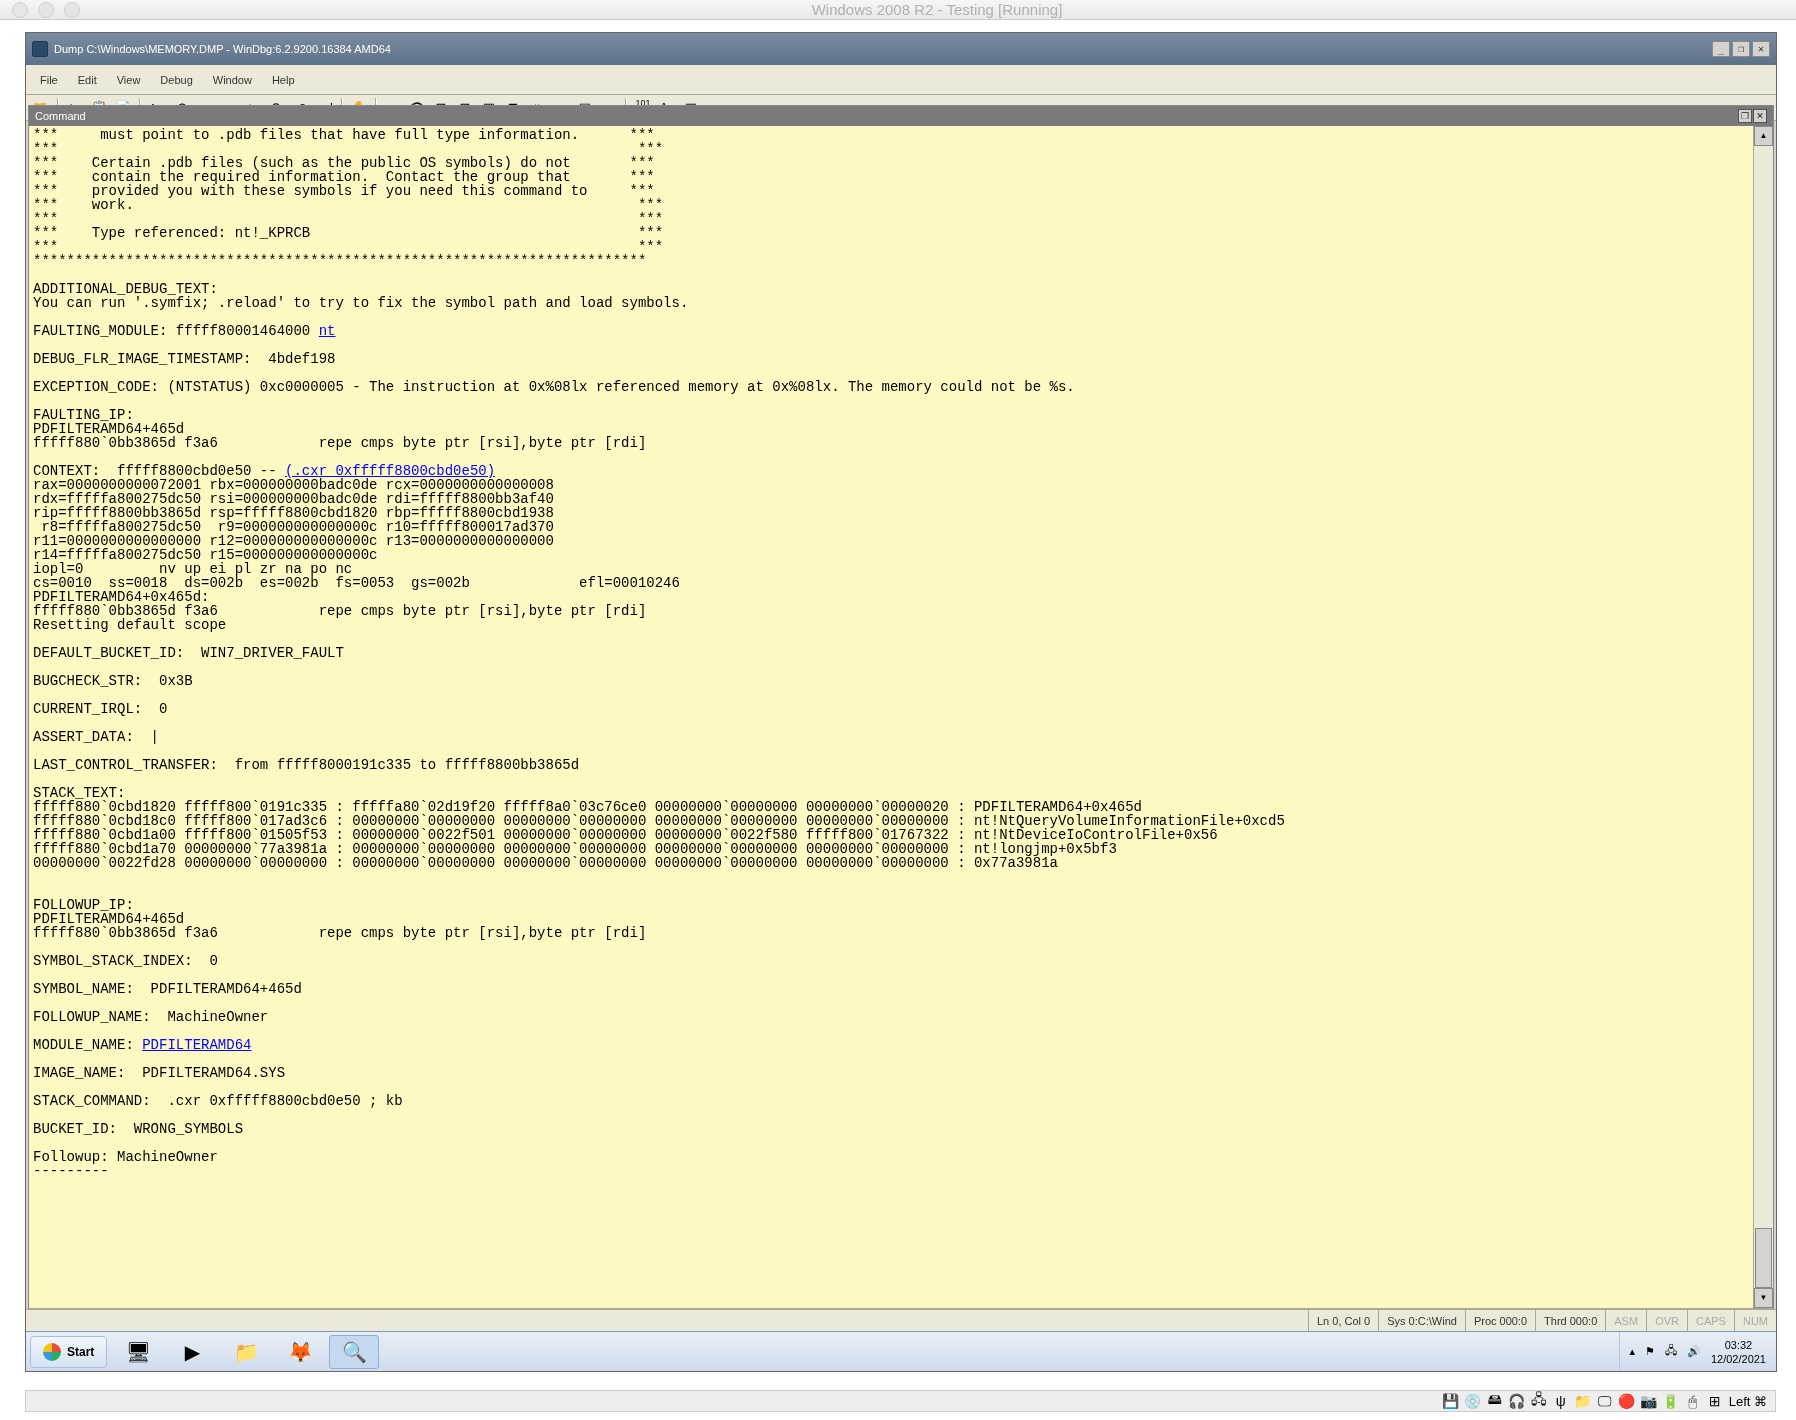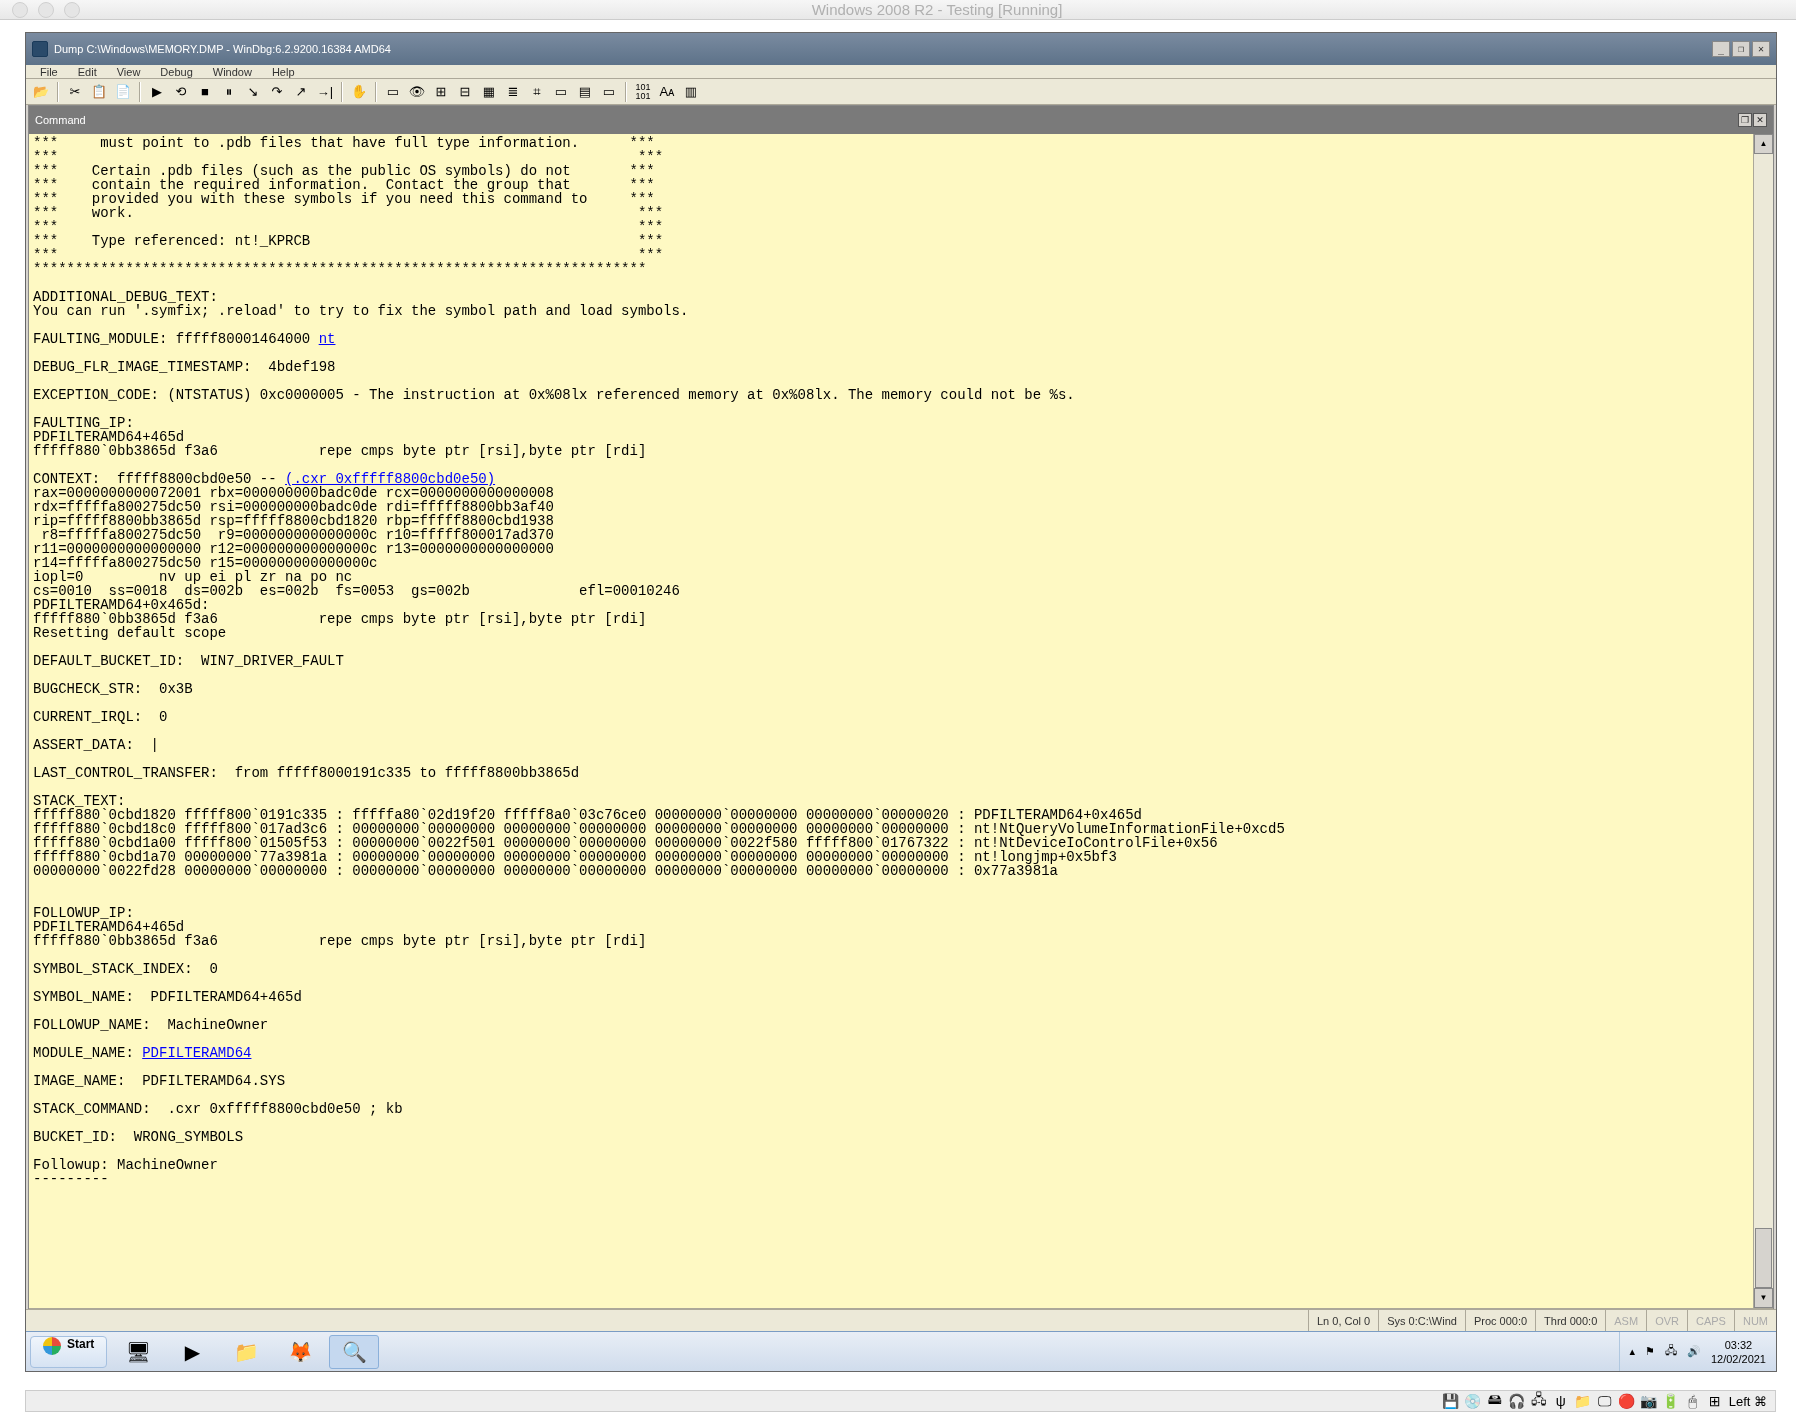--- a/index.html
+++ b/index.html
@@ -12,49 +12,49 @@
 
 .vm-wrap { position: absolute; left: 25px; top: 32px; width: 1752px; height: 1340px; background: #3b6ea5; border: 1px solid #666; }
 
 .windbg-window { position: absolute; left: 0; top: 0; right: 0; bottom: 40px; background: #d6d3ce; }
 
 .windbg-titlebar { height: 32px; background: linear-gradient(#7a8ba0,#5d7289); color: #fff; display: flex; align-items: center; padding: 16px 6px; font-size: 11px; }
 .windbg-title-icon { width: 16px; height: 16px; background: #2a4a6a; margin-right: 6px; border: 1px solid #1a3a5a; border-radius: 2px; }
 .windbg-wincontrols { margin-left: auto; display: flex; gap: 2px; }
 .windbg-winbtn { width: 18px; height: 16px; background: #d6d3ce; border: 1px solid #888; font-size: 10px; text-align: center; line-height: 14px; color: #333; font-family: 'Marlett', monospace; cursor: pointer; }
 
-.menu-bar { height: 14px; background: #ece9d8; display: flex; align-items: center; padding: 0 4px; border-bottom: 1px solid #aca899; }
+.menu-bar { height: 30px; background: #ece9d8; display: flex; align-items: center; padding: 0 4px; border-bottom: 1px solid #aca899; }
 .menu-item { padding: 2px 10px; font-size: 11px; color: #333; cursor: pointer; }
 
 .toolbar { height: 26px; background: #ece9d8; display: flex; align-items: center; padding: 2px 4px; gap: 2px; border-bottom: 1px solid #aca899; }
 .tbtn { width: 22px; height: 22px; border: 1px solid transparent; background: transparent; display: flex; align-items: center; justify-content: center; font-size: 13px; cursor: pointer; }
 .tsep { width: 2px; height: 20px; border-left: 1px solid #aca899; border-right: 1px solid #fff; margin: 0 3px; }
 
 .cmd-panel { position: absolute; left: 2px; right: 2px; top: 72px; bottom: 2px; border: 1px solid #888; display: flex; flex-direction: column; }
-.cmd-header { height: 28px; background: #7a7a7a; color: #fff; font-size: 11px; padding: 2px 6px; display: flex; align-items: center; }
+.cmd-header { height: 20px; background: #7a7a7a; color: #fff; font-size: 11px; padding: 2px 6px; display: flex; align-items: center; }
 .cmd-wincontrols { margin-left: auto; display: flex; gap: 1px; }
 .cmd-winbtn { width: 14px; height: 14px; background: #d6d3ce; border: 1px solid #555; font-size: 9px; line-height: 12px; text-align: center; color: #222; cursor: pointer; }
 
 .cmd-output-wrap { flex: 1; position: relative; display: flex; }
 .cmd-output { flex: 1; background: #fef9c3; font-family: 'Courier New', monospace; font-size: 14px; line-height: 14px; white-space: pre; overflow: hidden; padding: 2px 4px; color: #000; }
 .cmd-output a { color: #0000ff; text-decoration: underline; }
 .vscroll { width: 20px; background: #ece9d8; border-left: 1px solid #aca899; position: relative; }
 .vscroll-btn { height: 20px; background: #d6d3ce; border: 1px solid #888; font-size: 8px; text-align: center; line-height: 18px; cursor: pointer; }
 .vscroll-thumb { position: absolute; bottom: 20px; left: 1px; right: 1px; height: 60px; background: #d6d3ce; border: 1px solid #888; cursor: pointer; }
 
 .cmd-input-row { height: 20px; display: flex; border-top: 1px solid #aca899; }
 .cmd-prompt { background: #ece9d8; padding: 2px 6px; font-family: 'Courier New', monospace; font-size: 12px; border-right: 1px solid #aca899; }
 .cmd-input { flex: 1; border: none; padding: 2px 6px; font-family: 'Courier New', monospace; font-size: 12px; outline: none; background: #fff; }
 
 .status-bar { position: absolute; left: 0; right: 0; bottom: 40px; height: 22px; background: #ece9d8; border-top: 1px solid #aca899; display: flex; align-items: center; justify-content: flex-end; font-size: 11px; color: #333; }
 .status-item { padding: 2px 8px; border-left: 1px solid #aca899; height: 100%; display: flex; align-items: center; }
 .status-dim { color: #aaa; }
 
 .taskbar { position: absolute; left: 0; right: 0; bottom: 0; height: 40px; background: linear-gradient(#e8eef6,#d0dcec); border-top: 1px solid #7a9cc4; display: flex; align-items: center; }
-.start-btn { height: 32px; padding: 0 12px; margin: 4px; background: linear-gradient(#f0f5fb,#d6e3f3); border: 1px solid #a5c0e0; border-radius: 4px; display: flex; align-items: flex-start; gap: 6px; font-weight: bold; font-size: 12px; cursor: pointer; }
+.start-btn { height: 32px; padding: 0 12px; margin: 4px; background: linear-gradient(#f0f5fb,#d6e3f3); border: 1px solid #a5c0e0; border-radius: 4px; display: flex; align-items: center; gap: 6px; font-weight: bold; font-size: 12px; cursor: pointer; }
 .start-orb { width: 18px; height: 18px; border-radius: 50%; background: conic-gradient(#e74c3c 0 25%, #27ae60 25% 50%, #3498db 50% 75%, #f1c40f 75% 100%); }
 .task-btn { width: 50px; height: 34px; margin: 3px 2px; border: 1px solid transparent; border-radius: 3px; display: flex; align-items: center; justify-content: center; font-size: 20px; cursor: pointer; }
 .task-btn.active { background: #c5d8ef; border: 1px solid #8bb0da; }
 .tray { margin-left: auto; display: flex; align-items: center; gap: 10px; padding: 0 10px; font-size: 11px; height: 100%; border-left: 1px solid #b0c8e0; }
 .clock { text-align: center; line-height: 14px; font-size: 11px; }
 
 .host-statusbar { position: absolute; left: 25px; right: 20px; bottom: 8px; height: 22px; background: #eee; border: 1px solid #ccc; display: flex; align-items: center; justify-content: flex-end; gap: 6px; padding: 0 8px; font-size: 13px; }
 .host-icon { width: 16px; height: 16px; display: inline-flex; align-items: center; justify-content: center; font-size: 14px; }
 </style>
 </head>

